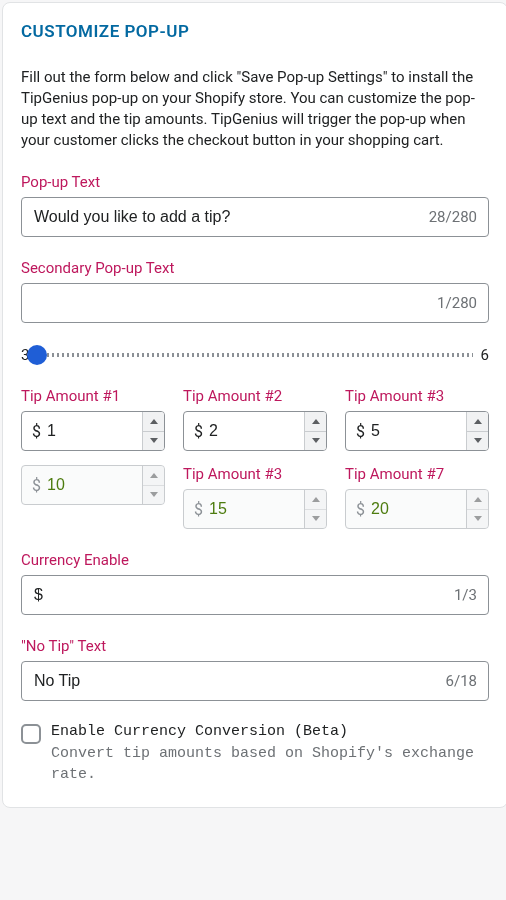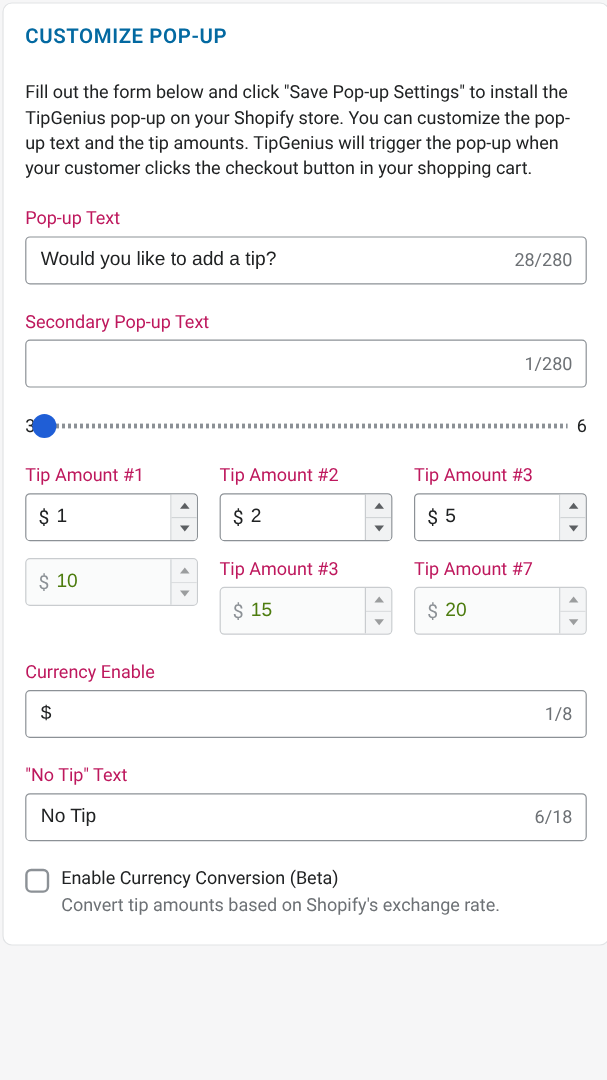--- a/index.html
+++ b/index.html
@@ -143,21 +143,21 @@
     }
     .stepper .spin button:first-child { border-bottom: 1px solid #c9cccf; }
     .stepper.disabled .spin button { cursor: default; opacity: 0.6; }
     .caret-up, .caret-down {
       width: 0; height: 0;
       border-left: 4px solid transparent;
       border-right: 4px solid transparent;
     }
     .caret-up { border-bottom: 5px solid #5c5f62; }
     .caret-down { border-top: 5px solid #5c5f62; }
-    .checkbox-row { display: flex; gap: 10px; align-items: flex-start; margin-top: 4px; margin-bottom: 4px; }
+    .checkbox-row { display: flex; gap: 10px; align-items: flex-start; margin-top: 4px; margin-bottom: 4px; font-family: Liberation Mono, monospace; }
     .checkbox {
       width: 20px;
       height: 20px;
       border: 2px solid #8c9196;
       border-radius: 5px;
       background: #fff;
       flex-shrink: 0;
       margin-top: 1px;
       cursor: pointer;
     }
@@ -298,21 +298,21 @@
             </button>
           </div>
         </div>
       </div>
     </div>
 
   <div class="field">
     <label class="field-label">Currency Enable</label>
     <div class="input-wrap">
       <input class="text-input" type="text" value="$" style="">
-      <span class="char-count">1/8</span>
+      <span class="char-count">1/3</span>
     </div>
   </div>
 
   <div class="field">
     <label class="field-label">"No Tip" Text</label>
     <div class="input-wrap">
       <input class="text-input" type="text" value="No Tip" style="">
       <span class="char-count">6/18</span>
     </div>
   </div>

